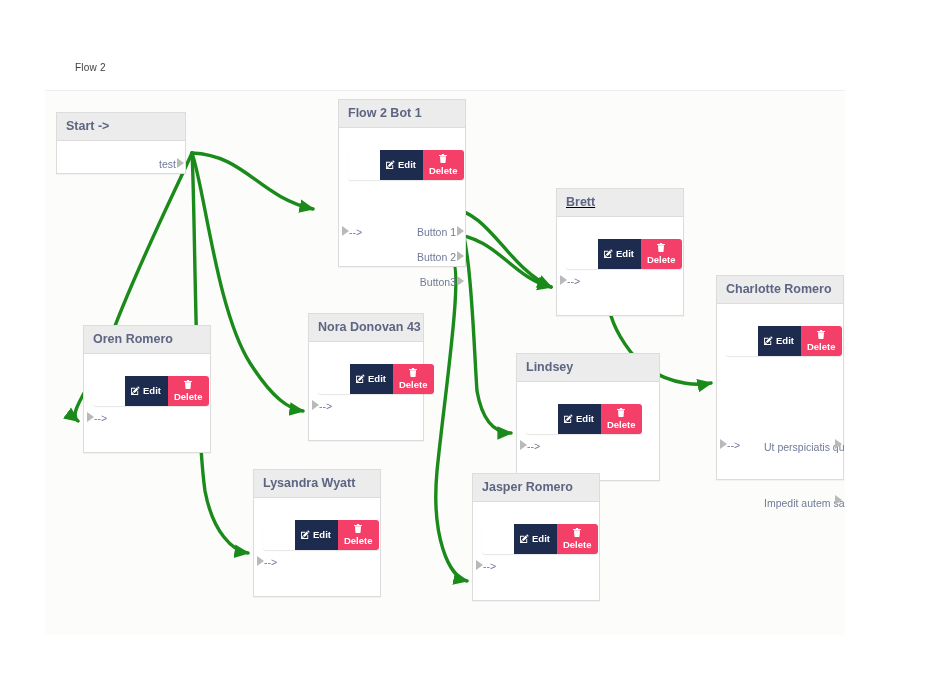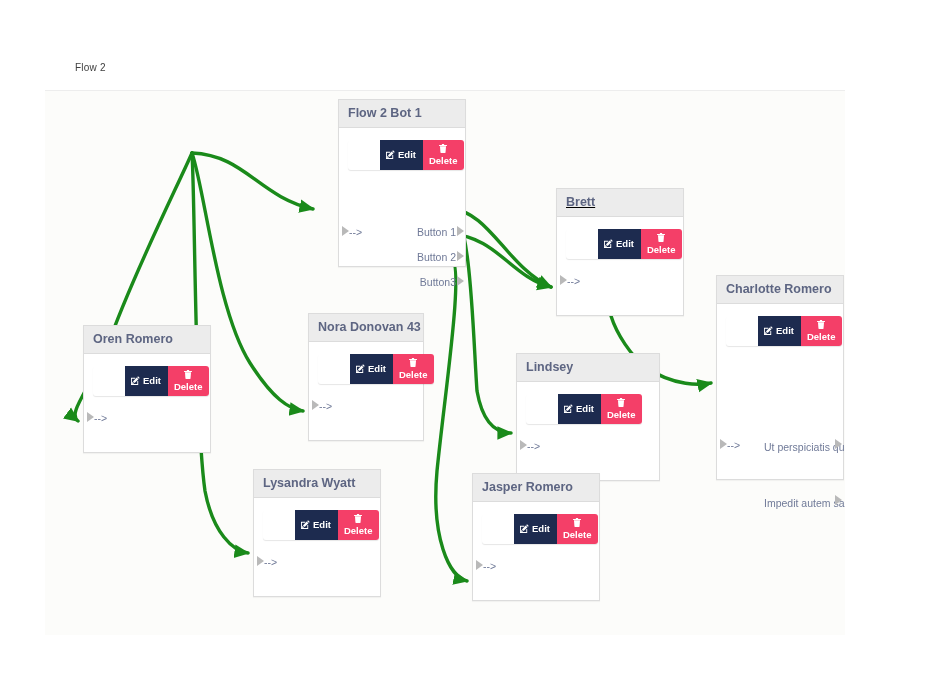--- a/index.html
+++ b/index.html
@@ -88,21 +88,21 @@
   }
   .node-body {
     position: relative;
     height: calc(100% - 27px);
   }
 
   
   .btn-group {
     position: absolute;
     left: 9px;
-    top: 12px;
+    top: 22px;
     display: flex;
     border-radius: 3px;
     overflow: hidden;
     box-shadow: 0 1px 1px rgba(0,0,0,.10);
     padding-left: 32px;
   }
   .btn {
     display: flex;
     align-items: center;
     gap: 3px;
@@ -163,20 +163,26 @@
         <path d="M147,62 C132,96 85,190 63,254 C44,300 22,322 33,330" fill="none" stroke="#1a8a1a" stroke-width="3.4" stroke-linecap="round" marker-end="url(#arrow)"></path>
         <path d="M147,62 C160,100 172,220 205,272 C228,308 244,318 258,320" fill="none" stroke="#1a8a1a" stroke-width="3.4" stroke-linecap="round" marker-end="url(#arrow)"></path>
         <path d="M147,62 C150,110 150,330 160,400 C168,442 188,460 203,462" fill="none" stroke="#1a8a1a" stroke-width="3.4" stroke-linecap="round" marker-end="url(#arrow)"></path>
         <path d="M406,118 C444,120 462,176 506,196" fill="none" stroke="#1a8a1a" stroke-width="3.4" stroke-linecap="round" marker-end="url(#arrow)"></path>
         <path d="M406,143 C452,146 466,186 506,196" fill="none" stroke="#1a8a1a" stroke-width="3.4" stroke-linecap="round" marker-end="url(#arrow)"></path>
         <path d="M406,118 C426,124 428,244 432,300 C438,334 452,342 466,342" fill="none" stroke="#1a8a1a" stroke-width="3.4" stroke-linecap="round" marker-end="url(#arrow)"></path>
         <path d="M406,167 C420,172 400,300 392,380 C386,446 404,486 422,490" fill="none" stroke="#1a8a1a" stroke-width="3.4" stroke-linecap="round" marker-end="url(#arrow)"></path>
         <path d="M566,225 C572,244 586,264 600,276 C630,296 656,294 666,292" fill="none" stroke="#1a8a1a" stroke-width="3.4" stroke-linecap="round" marker-end="url(#arrow)"></path>
       </svg>
 
+  <div class="node" style="left: 11px; top: 21px; width: 130px; height: 62px;">
+        <div class="node-header">Start -&gt;</div>
+        <div class="node-body">
+          <div class="port port-out" style="top: 18px;">test<span class="nub nub-out" style="top: -1px;"></span></div>
+        </div>
+      </div>
       <div class="node" style="left: 273px; top: 8px; width: 128px; height: 168px; margin-left: 20px;">
         <div class="node-header">Flow 2 Bot 1</div>
         <div class="node-body">
           <div class="btn-group">
             <div class="btn btn-edit">
               <svg width="9" height="9" viewBox="0 0 16 16" fill="#fff">
                 <path d="M12.5 0.5 15.5 3.5 14 5 11 2z"></path>
                 <path d="M10.2 2.8 13.2 5.8 6.4 12.6 3.4 9.6z"></path>
                 <path d="M2.7 10.4 5.6 13.3 1.6 14.4z"></path>
                 <path d="M0 3.2h7.6v1.6H1.6v9.6h9.6V9h1.6v6.9H0z"></path>

